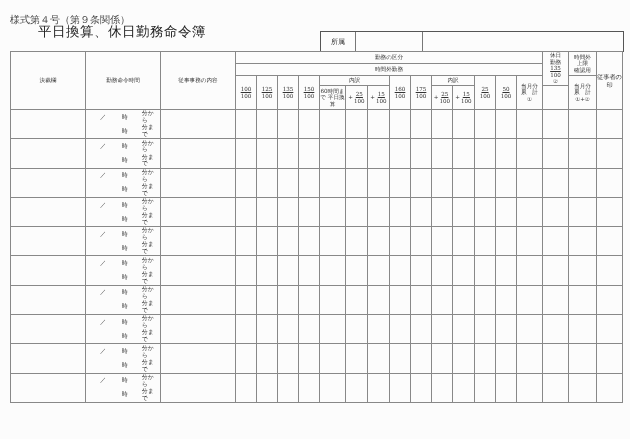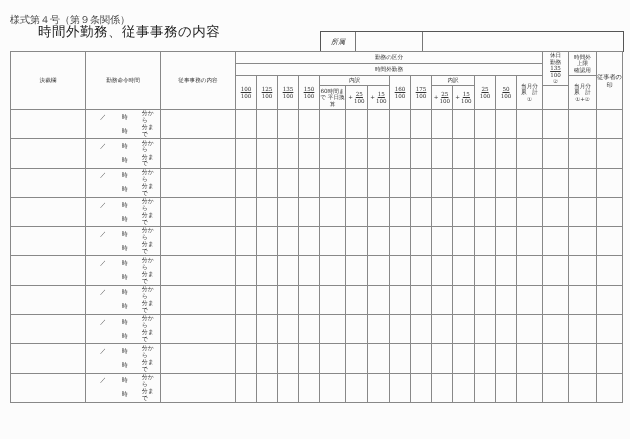--- a/index.html
+++ b/index.html
@@ -1,21 +1,21 @@
 <!DOCTYPE html>
 <html><head>
 <meta charset="utf-8">
 <style>
   html, body { margin:0; padding:0; background:#fcfcfc; }
   body { width:630px; height:439px; position:relative; overflow:hidden;
     font-family: "DejaVu Serif", "Liberation Serif", serif; color:#333; }
   .form-no { position:absolute; left:10px; top:13px; font-size:10px; color:#444; }
   .title { position:absolute; left:38px; top:23px; font-size:13.5px; letter-spacing:0.5px; color:#222; }
   .name-box { position:absolute; left:320px; top:31px; width:302px; height:20px; border:1px solid #555; border-bottom:none; display:flex; font-size:7px; }
-  .name-box > div { border-right:1px solid #777; display:flex; align-items:center; justify-content:center;font-style:italic; }
+  .name-box > div { border-right:1px solid #777; display:flex; align-items:center; justify-content:center; }
   .name-box > div:last-child { border-right:none; }
   table.grid { position:absolute; left:10px; top:51px; border-collapse:collapse; table-layout:fixed; border:1.5px solid #444; }
   table.grid td { border:1px solid #888; padding:0; font-size:5.6px; text-align:center; vertical-align:middle; line-height:1.15; overflow:hidden; }
   .frac { display:inline-block; vertical-align:middle; text-align:center; }
   .frac .n { display:block; text-decoration:underline; }
   .frac .d { display:block; }
   .plus { vertical-align:middle; margin-right:1px; }
   .hdr-big { font-size:6.8px; }
   .tiny { font-size:3.6px; line-height:1.2; }
   .time-cell { text-align:left !important; font-size:6px !important; }
@@ -23,21 +23,21 @@
   .time-line span { display:inline-block; }
   .slash { width:20px; text-align:right; padding-right:8px; }
   .hour { width:22px; text-align:center; }
   .minfrom { padding-left:6px; }
   .gl { border-left:1.5px solid #bbb !important; }
 </style>
 </head>
 <body>
 
 <div class="form-no">様式第４号（第９条関係）</div>
-<div class="title">時間外勤務、従事事務の内容</div>
+<div class="title">平日換算、休日勤務命令簿</div>
 
 <div class="name-box">
   <div style="width:34px">所属</div>
   <div style="width:66px"></div>
   <div style="flex:1"></div>
 </div>
 
 <table class="grid">
   <colgroup>
     <col style="width:75px">

